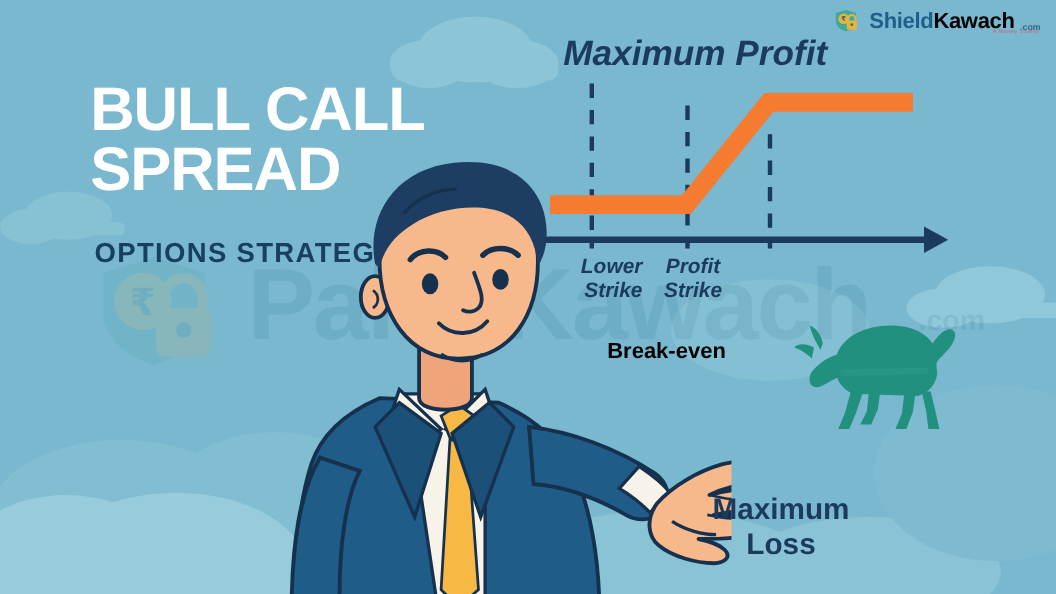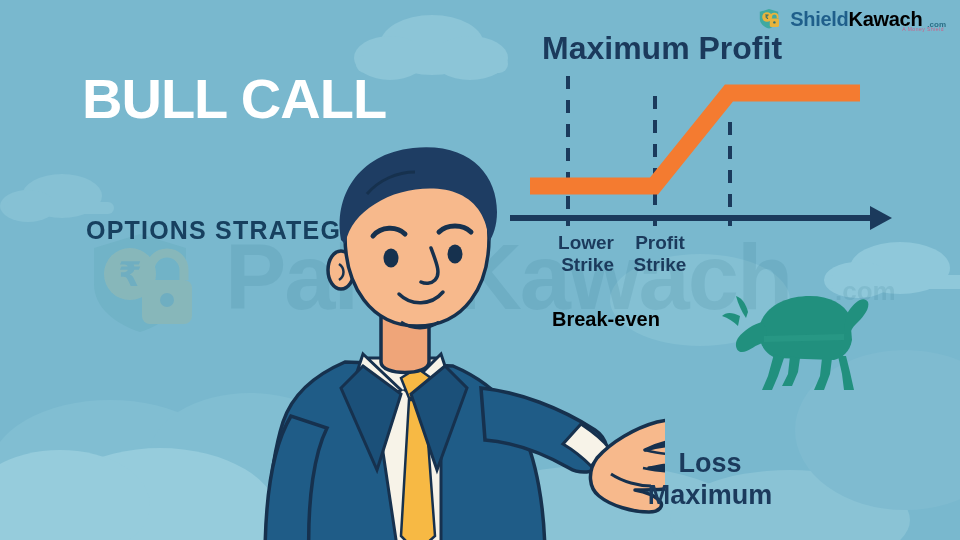--- a/index.html
+++ b/index.html
@@ -37,21 +37,21 @@
     position:absolute;left:82px;top:72px;
     font-size:56px;font-weight:700;color:#FFFFFF;line-height:.98;
     letter-spacing:-1px;
   }
   .subtitle{
     position:absolute;left:86px;top:216px;
     font-size:25px;font-weight:600;color:#17405F;letter-spacing:1.2px;
   }
 
   
-  .chart{position:absolute;left:508px;top:14px;width:400px;height:280px;}
+  .chart{position:absolute;left:478px;top:14px;width:400px;height:280px;font-style:italic;}
   .chart-title{
     position:absolute;left:34px;top:16px;
     font-size:32px;font-weight:700;color:#1B3A5C;white-space:nowrap;
   }
   .axis-label{
     position:absolute;font-size:19px;font-weight:600;color:#1B3A5C;
     text-align:center;line-height:1.15;
   }
   .lbl-lower{left:22px;top:218px;width:84px;text-align:right;}
   .lbl-upper{left:110px;top:218px;width:84px;}
@@ -138,20 +138,21 @@
       <path d="M61 54 v-9 a16 16 0 0 1 32 0 v9" fill="none" stroke="#E8B43D" stroke-width="9"></path>
       <circle cx="77" cy="73" r="6" fill="#2F6E6E"></circle>
     </svg>
     <div class="logo-text"><span>Shield</span><span class="k">Kawach</span></div>
     <div class="logo-com">.com</div>
   </div>
   <div class="logo-tag">A Money Shield</div>
 
   <div class="headline">
     <div>BULL CALL</div>
+    <div>SPREAD</div>
   </div>
   <div class="subtitle">OPTIONS STRATEGY</div>
 
   <div class="chart">
     <div class="chart-title">Maximum Profit</div>
 
     <svg width="400" height="230" viewBox="0 0 400 230" style="position:absolute;left:0;top:0;">
 
       <line x1="60" y1="62" x2="60" y2="212" stroke="#1B3A5C" stroke-width="4" stroke-dasharray="13 11"></line>
       <line x1="147" y1="82" x2="147" y2="212" stroke="#1B3A5C" stroke-width="4" stroke-dasharray="13 11"></line>
@@ -256,17 +257,17 @@
     <path d="M186 108 C192 124 196 134 190 140 C186 144 180 144 176 142" fill="none" stroke="#16314E" stroke-width="3.5" stroke-linecap="round"></path>
 
     <path d="M154 154 C166 166 186 166 198 152" fill="none" stroke="#16314E" stroke-width="3.5" stroke-linecap="round"></path>
 
     <path d="M156 182 C168 190 182 190 194 182" fill="none" stroke="#16314E" stroke-width="3"></path>
   </svg>
 
   <div class="breakeven">Break-even</div>
 
   <div class="maxloss">
+    <div>Maximum</div>
     <div>Loss</div>
-    <div>Maximum</div>
   </div>
 
 </div>
 
 </body></html>

